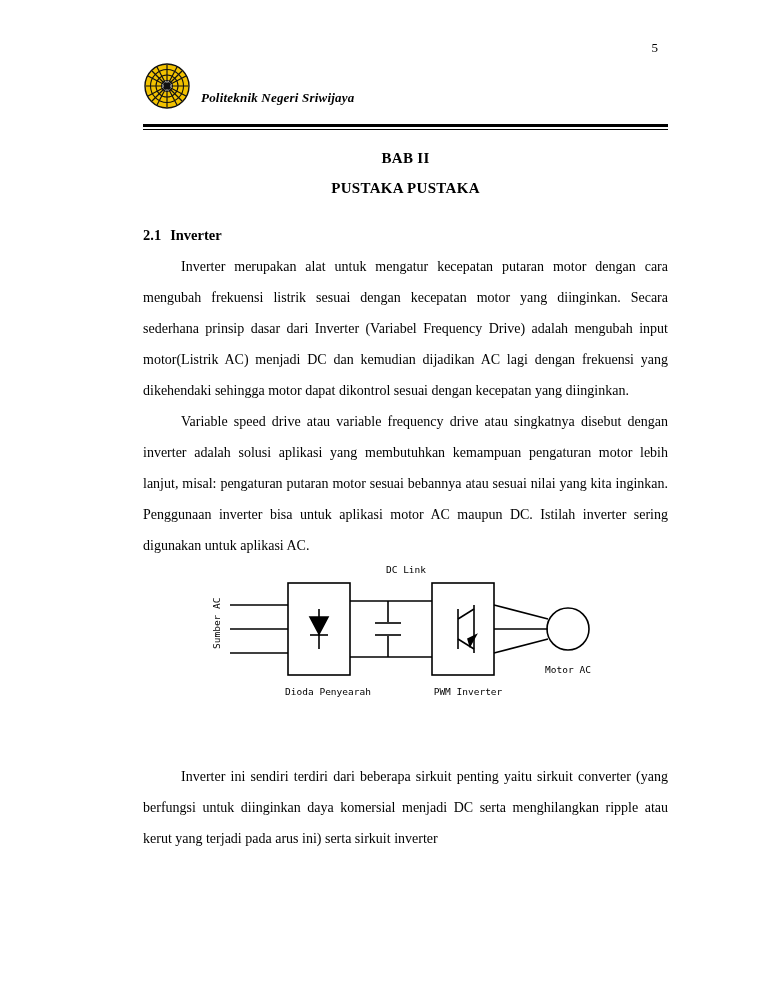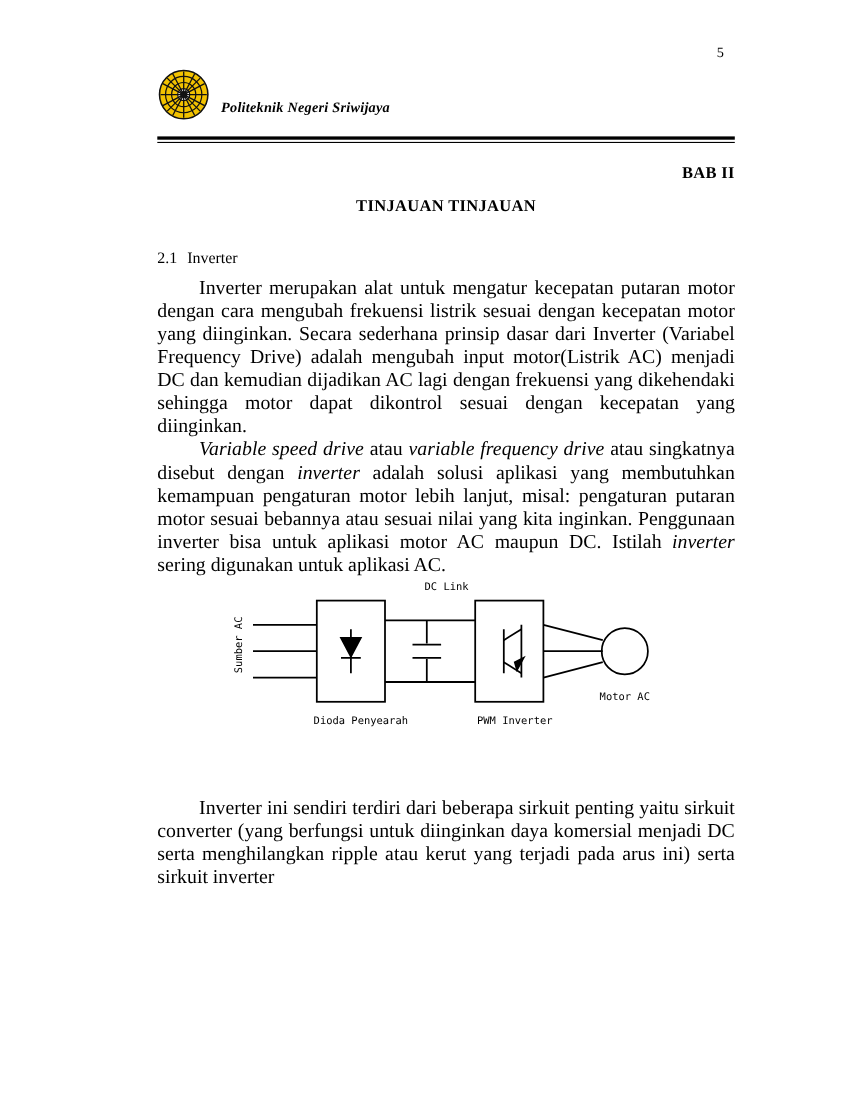--- a/index.html
+++ b/index.html
@@ -70,52 +70,52 @@
     background: #000;
   }
   
   .content {
     position: absolute;
     left: 143px;
     top: 143px;
     width: 525px;
   }
   .chapter-title {
-    text-align: right;
+    text-align: center;
     font-weight: bold;
     font-size: 15px;
     margin: 0;
     line-height: 30px;
     letter-spacing: 0.3px;
   }
   .chapter-sub {
     text-align: center;
     font-weight: bold;
     font-size: 15px;
     margin: 0;
     line-height: 30px;
     letter-spacing: 0.3px;
   }
   .section-heading {
-    font-weight: normal;
+    font-weight: bold;
     font-size: 14.5px;
     margin: 22px 0 0 0;
     line-height: 20px;
   }
   .section-heading .num { margin-right: 9px; }
   p.para {
     margin: 0;
-    font-size: 18px;
-    line-height: 21px;
+    font-size: 14px;
+    line-height: 31px;
     text-align: justify;
     text-indent: 38px;
     word-spacing: 0px;
   }
   p.para.first { margin-top: 6px; }
-  .it { font-style: italic; }
+  .it { }
   
   .figure {
     position: relative;
     height: 200px;
   }
   .figure svg { display: block; margin: 0 auto; }
   .fig-caption {
     text-align: center;
     font-size: 14.3px;
     margin-top: 6px;
@@ -153,21 +153,21 @@
       </svg>
     </div>
     <div class="header-title">Politeknik Negeri Sriwijaya</div>
   </div>
   <div class="rule-thick"></div>
   <div class="rule-thin"></div>
 
   <div class="content">
 
     <p class="chapter-title">BAB II</p>
-    <p class="chapter-sub">TINJAUAN TINJAUAN</p>
+    <p class="chapter-sub">PUSTAKA PUSTAKA</p>
 
     <p class="section-heading">
       <span class="num">2.1</span><span>Inverter</span>
     </p>
 
     <p class="para first">Inverter merupakan alat untuk mengatur kecepatan putaran motor dengan cara mengubah frekuensi listrik sesuai dengan kecepatan motor yang diinginkan. Secara sederhana prinsip dasar dari Inverter (Variabel Frequency Drive) adalah mengubah input motor(Listrik AC) menjadi DC dan kemudian dijadikan AC lagi dengan frekuensi yang dikehendaki sehingga motor dapat dikontrol sesuai dengan kecepatan yang diinginkan.</p>
 
     <p class="para"><span class="it">Variable speed drive</span><span> atau </span><span class="it">variable frequency drive</span><span> atau singkatnya disebut dengan </span><span class="it">inverter</span><span> adalah solusi aplikasi yang membutuhkan kemampuan pengaturan motor lebih lanjut, misal: pengaturan putaran motor sesuai bebannya atau sesuai nilai yang kita inginkan. Penggunaan inverter bisa untuk aplikasi motor AC maupun DC. Istilah </span><span class="it">inverter</span><span> sering digunakan untuk aplikasi AC.</span></p>
 
 

